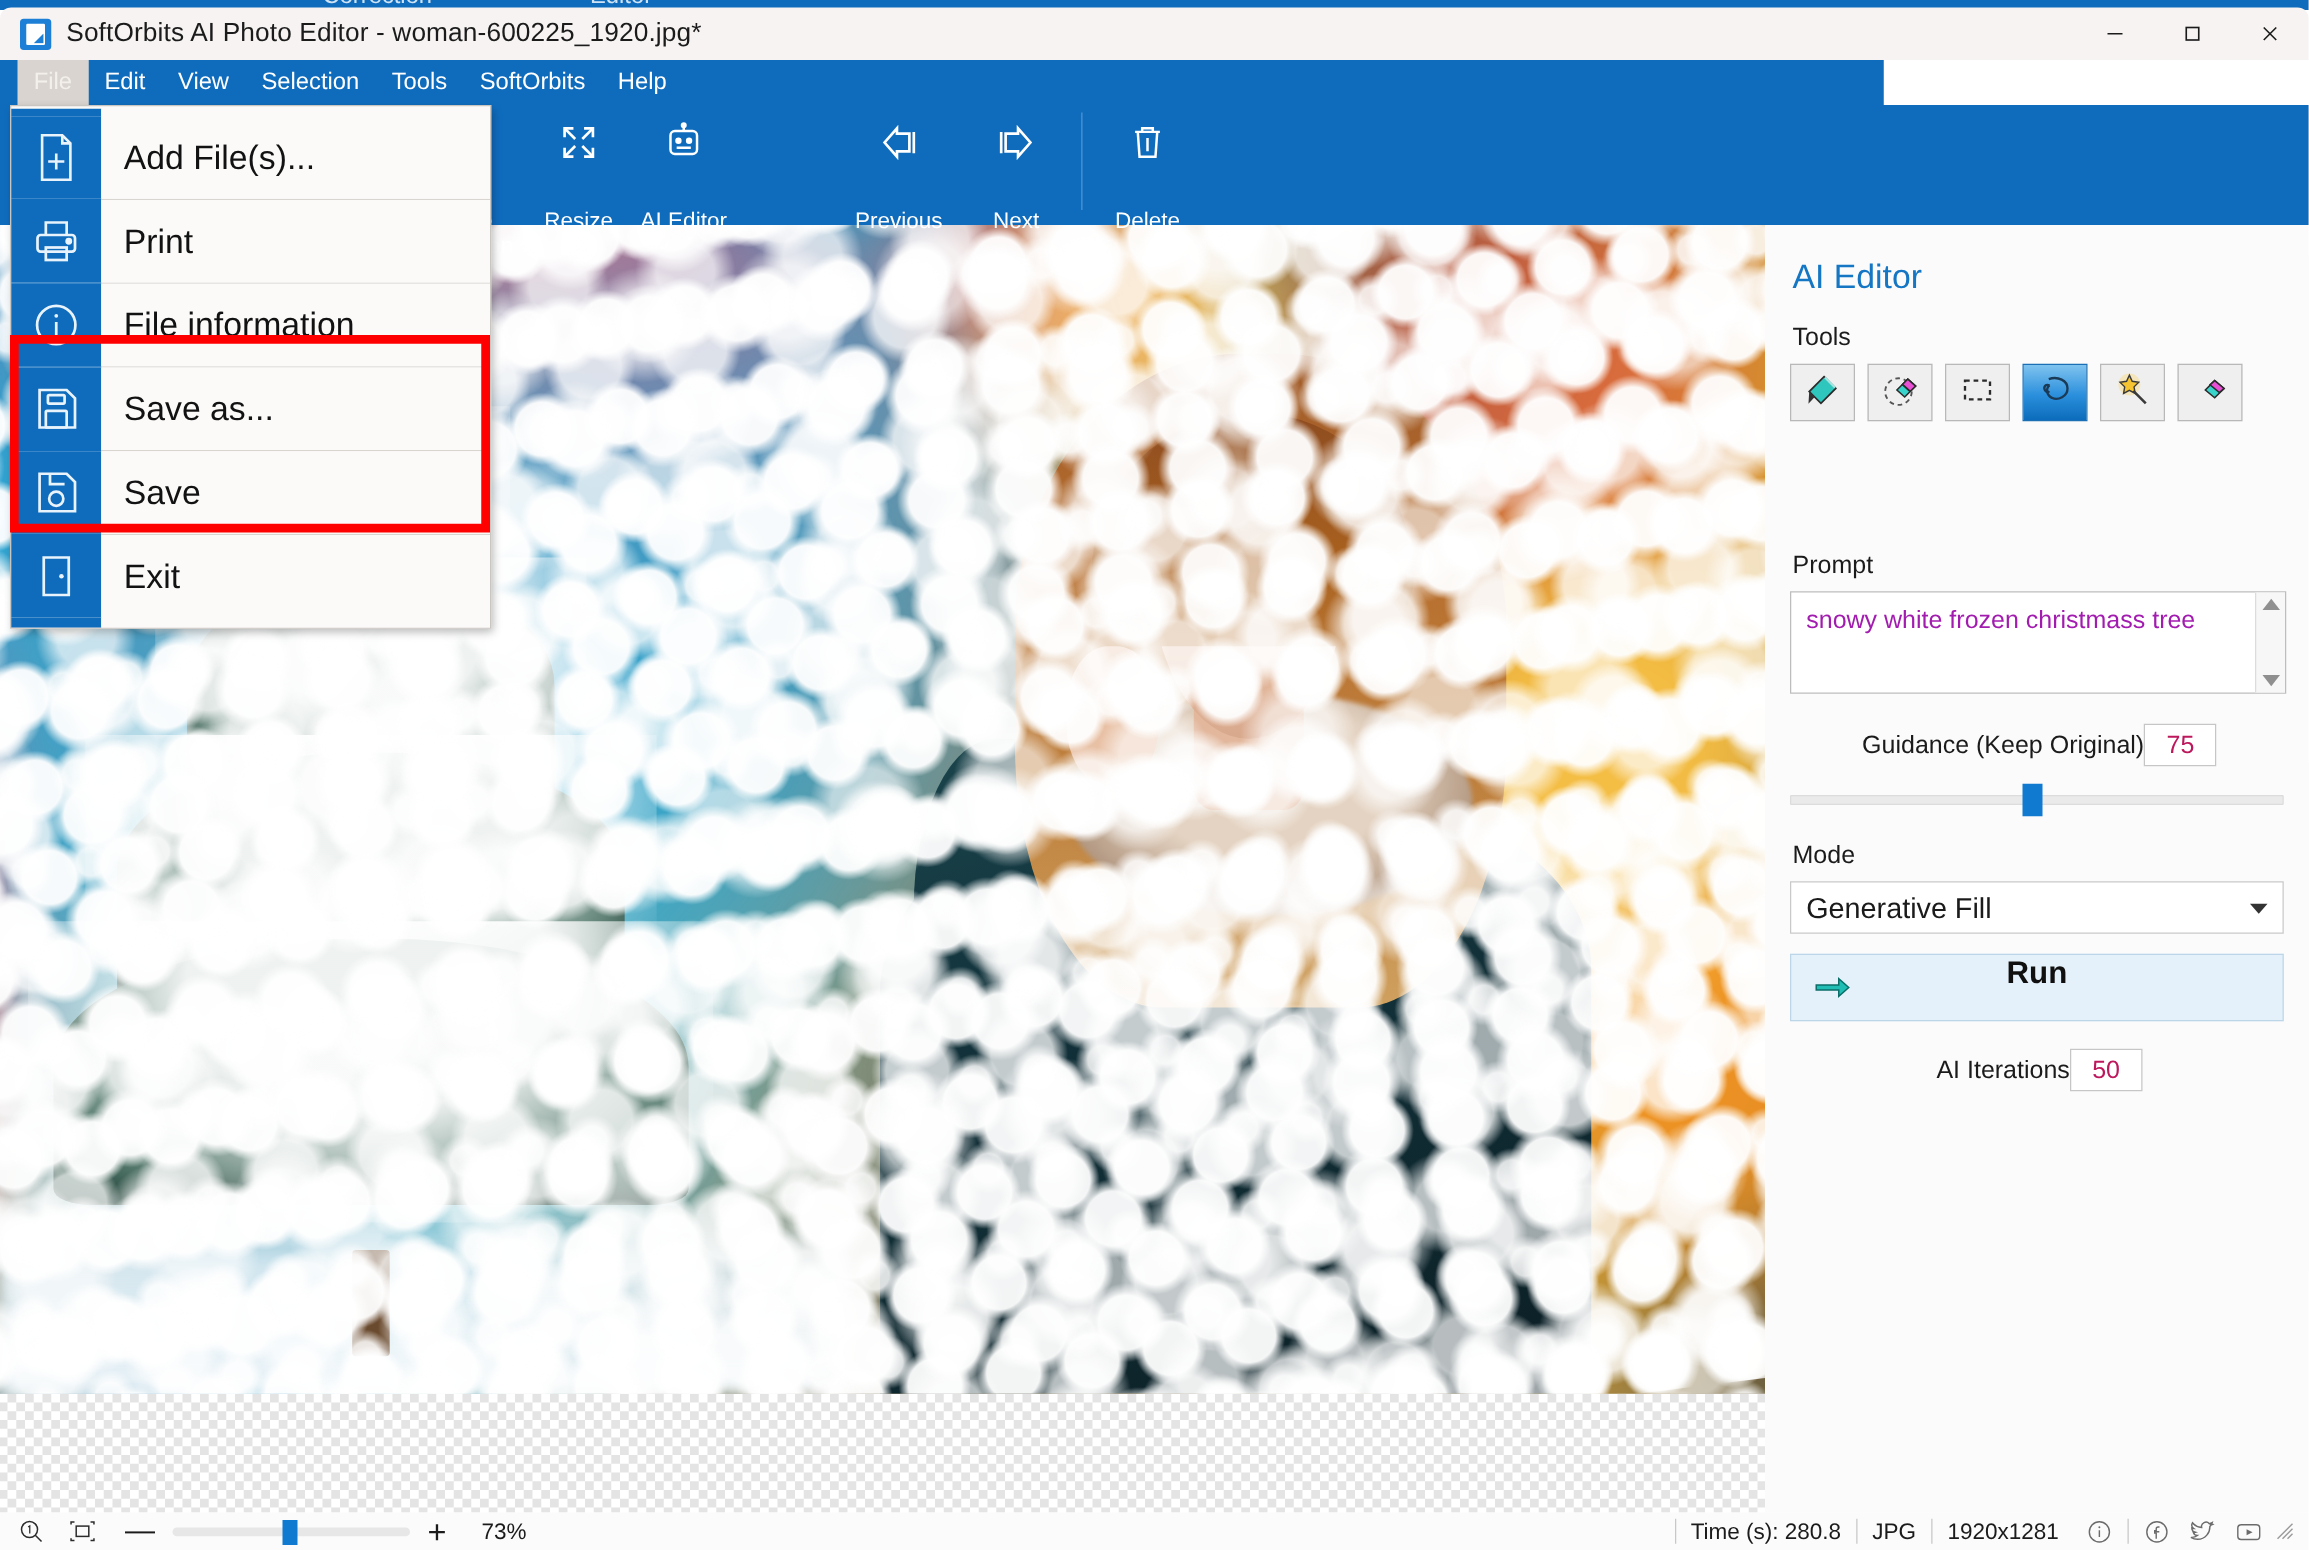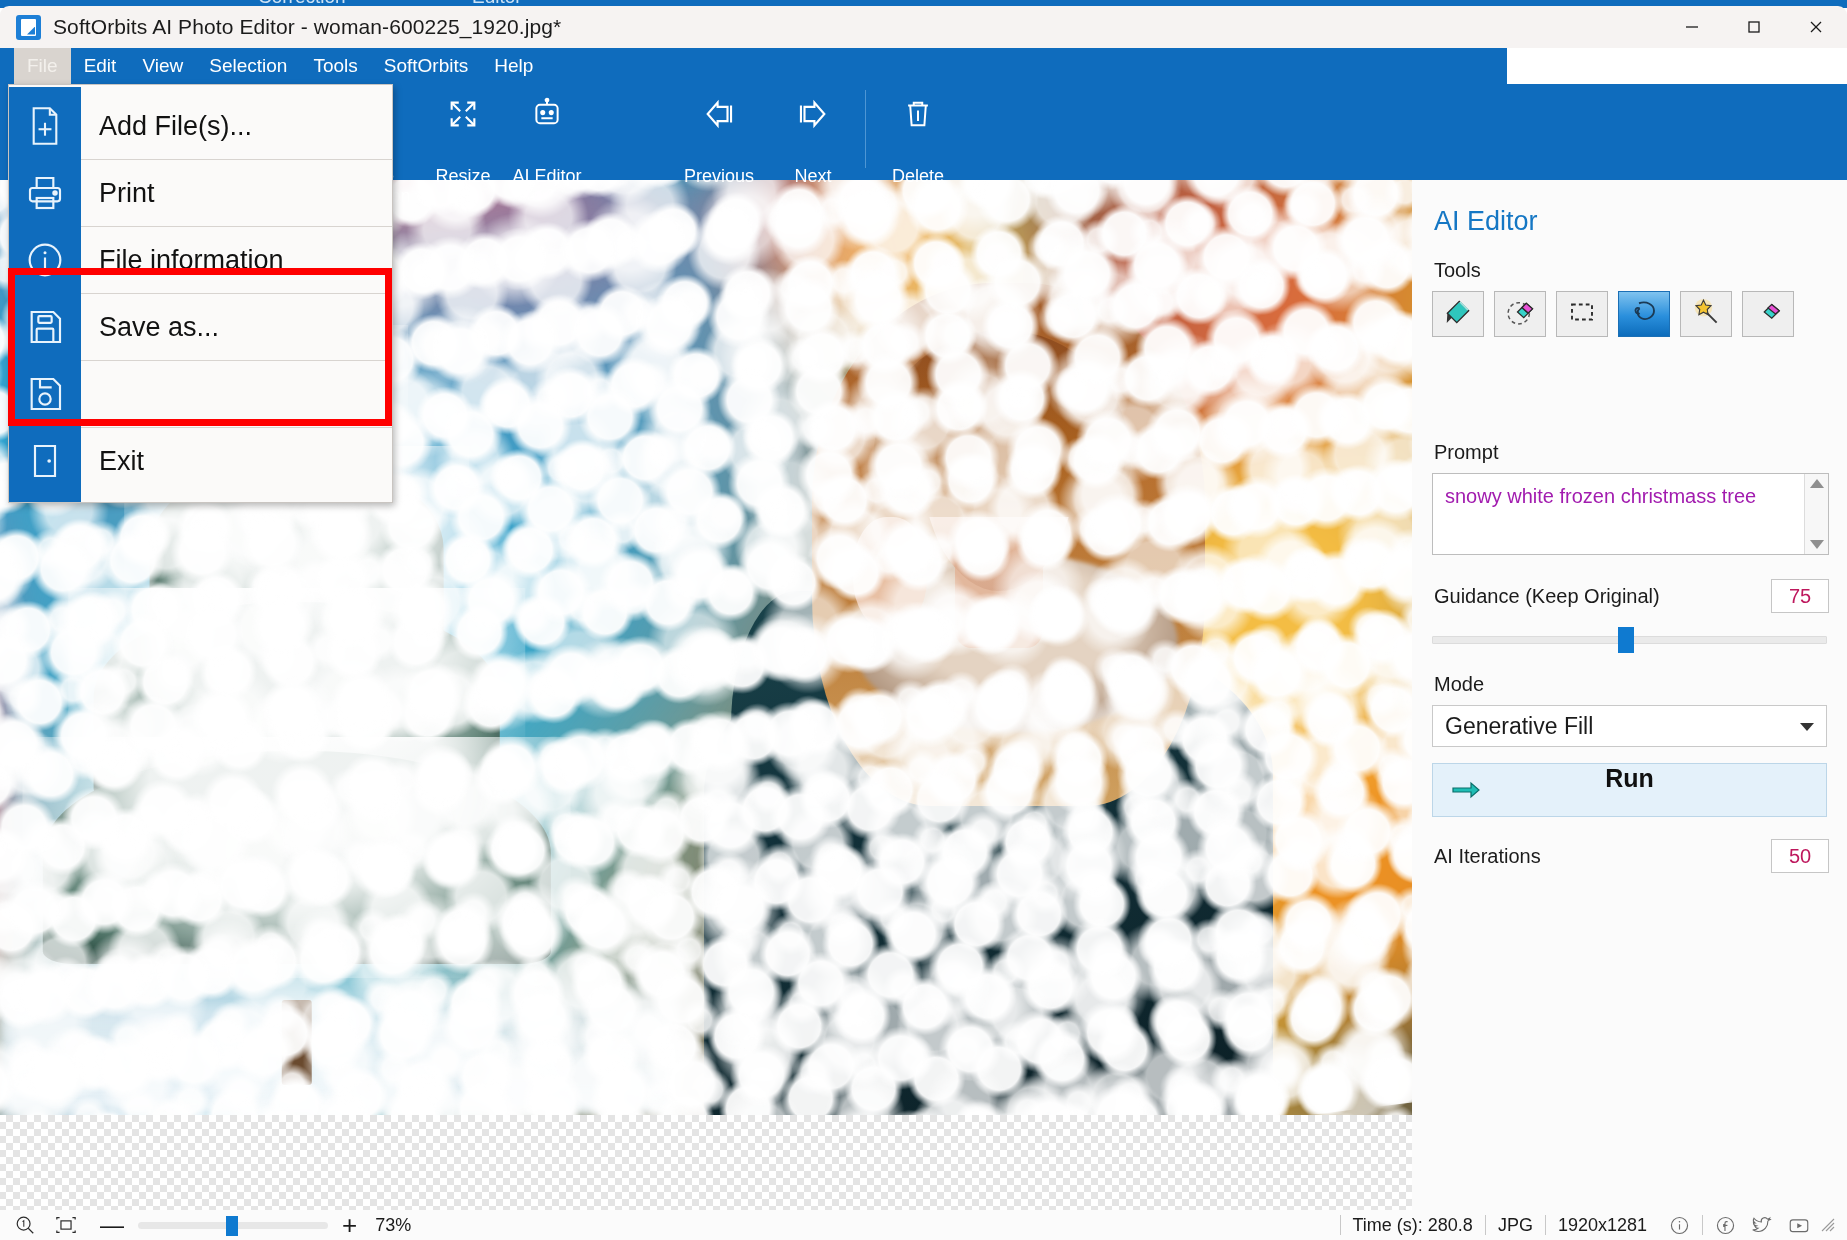--- a/index.html
+++ b/index.html
@@ -265,21 +265,21 @@
   }
   .prompt-scroll {
     width:24px; border-left:1px solid #dcdcdc; background:#f7f7f7;
     display:flex; flex-direction:column; justify-content:space-between; align-items:center;
     padding:5px 0;
   }
   .tri-up, .tri-dn { width:0;height:0;border-left:7px solid transparent;border-right:7px solid transparent; }
   .tri-up { border-bottom:9px solid #8f8f8f; }
   .tri-dn { border-top:9px solid #8f8f8f; }
 
-  .row-between { display:flex; align-items:center; justify-content:space-between; margin-left:4px; }
+  .row-between { display:flex; align-items:center; justify-content:center; margin-left:4px; }
   .numbox {
     width:58px; height:34px; border:1px solid #c6c6c6; background:#fff;
     display:flex; align-items:center; justify-content:center;
     font-size:20px; color:#be185d; font-family:"Liberation Sans", sans-serif;
   }
   .slider { position:relative; margin:14px 2px 0 2px; height:26px; }
   .slider .track {
     position:absolute; left:0; right:0; top:9px; height:8px;
     background:#eaeaea; border:1px solid #dcdcdc; border-radius:1px;
   }
@@ -689,20 +689,21 @@
       </div>
 
     <div class="dd-item">
       <div class="dd-ico">
         <svg width="40" height="40" viewBox="0 0 24 24" fill="none" stroke="#e8f3fc" stroke-width="1.3">
           <path d="M4 3 H17 L21 7 V21 H4 Z"></path>
           <path d="M9 3 V8 H16"></path>
           <circle cx="12" cy="15" r="3.4"></circle>
         </svg>
       </div>
+      <div class="dd-label">Save</div>
     </div>
     <div class="dd-divider">
         <div class="l"></div>
         <div class="r"></div>
       </div>
 
     <div class="dd-item">
       <div class="dd-ico">
         <svg width="40" height="40" viewBox="0 0 24 24" fill="none" stroke="#e8f3fc" stroke-width="1.3">
           <path d="M6 3 H18 V21 H6 Z"></path>
@@ -735,21 +736,21 @@
           <path d="M6 20 H3 V18"></path>
         <rect x="7.5" y="7.5" width="11" height="9"></rect>
       </svg>
     </div>
     <div class="sb-txt" style="margin-left:22px; font-size:24px;">—</div>
     <div class="zoom-slider">
       <div class="track"></div>
       <div class="thumb"></div>
     </div>
     <div class="sb-txt" style="font-size:26px;">+</div>
-    <div class="sb-txt" style="margin-left:18px;">73%</div>
+    <div class="sb-txt" style="margin-left:28px;">73%</div>
 
     <div class="sb-right">
       <div class="sb-div"></div>
       <div class="sb-txt">Time (s): 280.8</div>
       <div class="sb-div"></div>
       <div class="sb-txt">JPG</div>
       <div class="sb-div"></div>
       <div class="sb-txt">1920x1281</div>
 
       <div style="width:22px;"></div>

